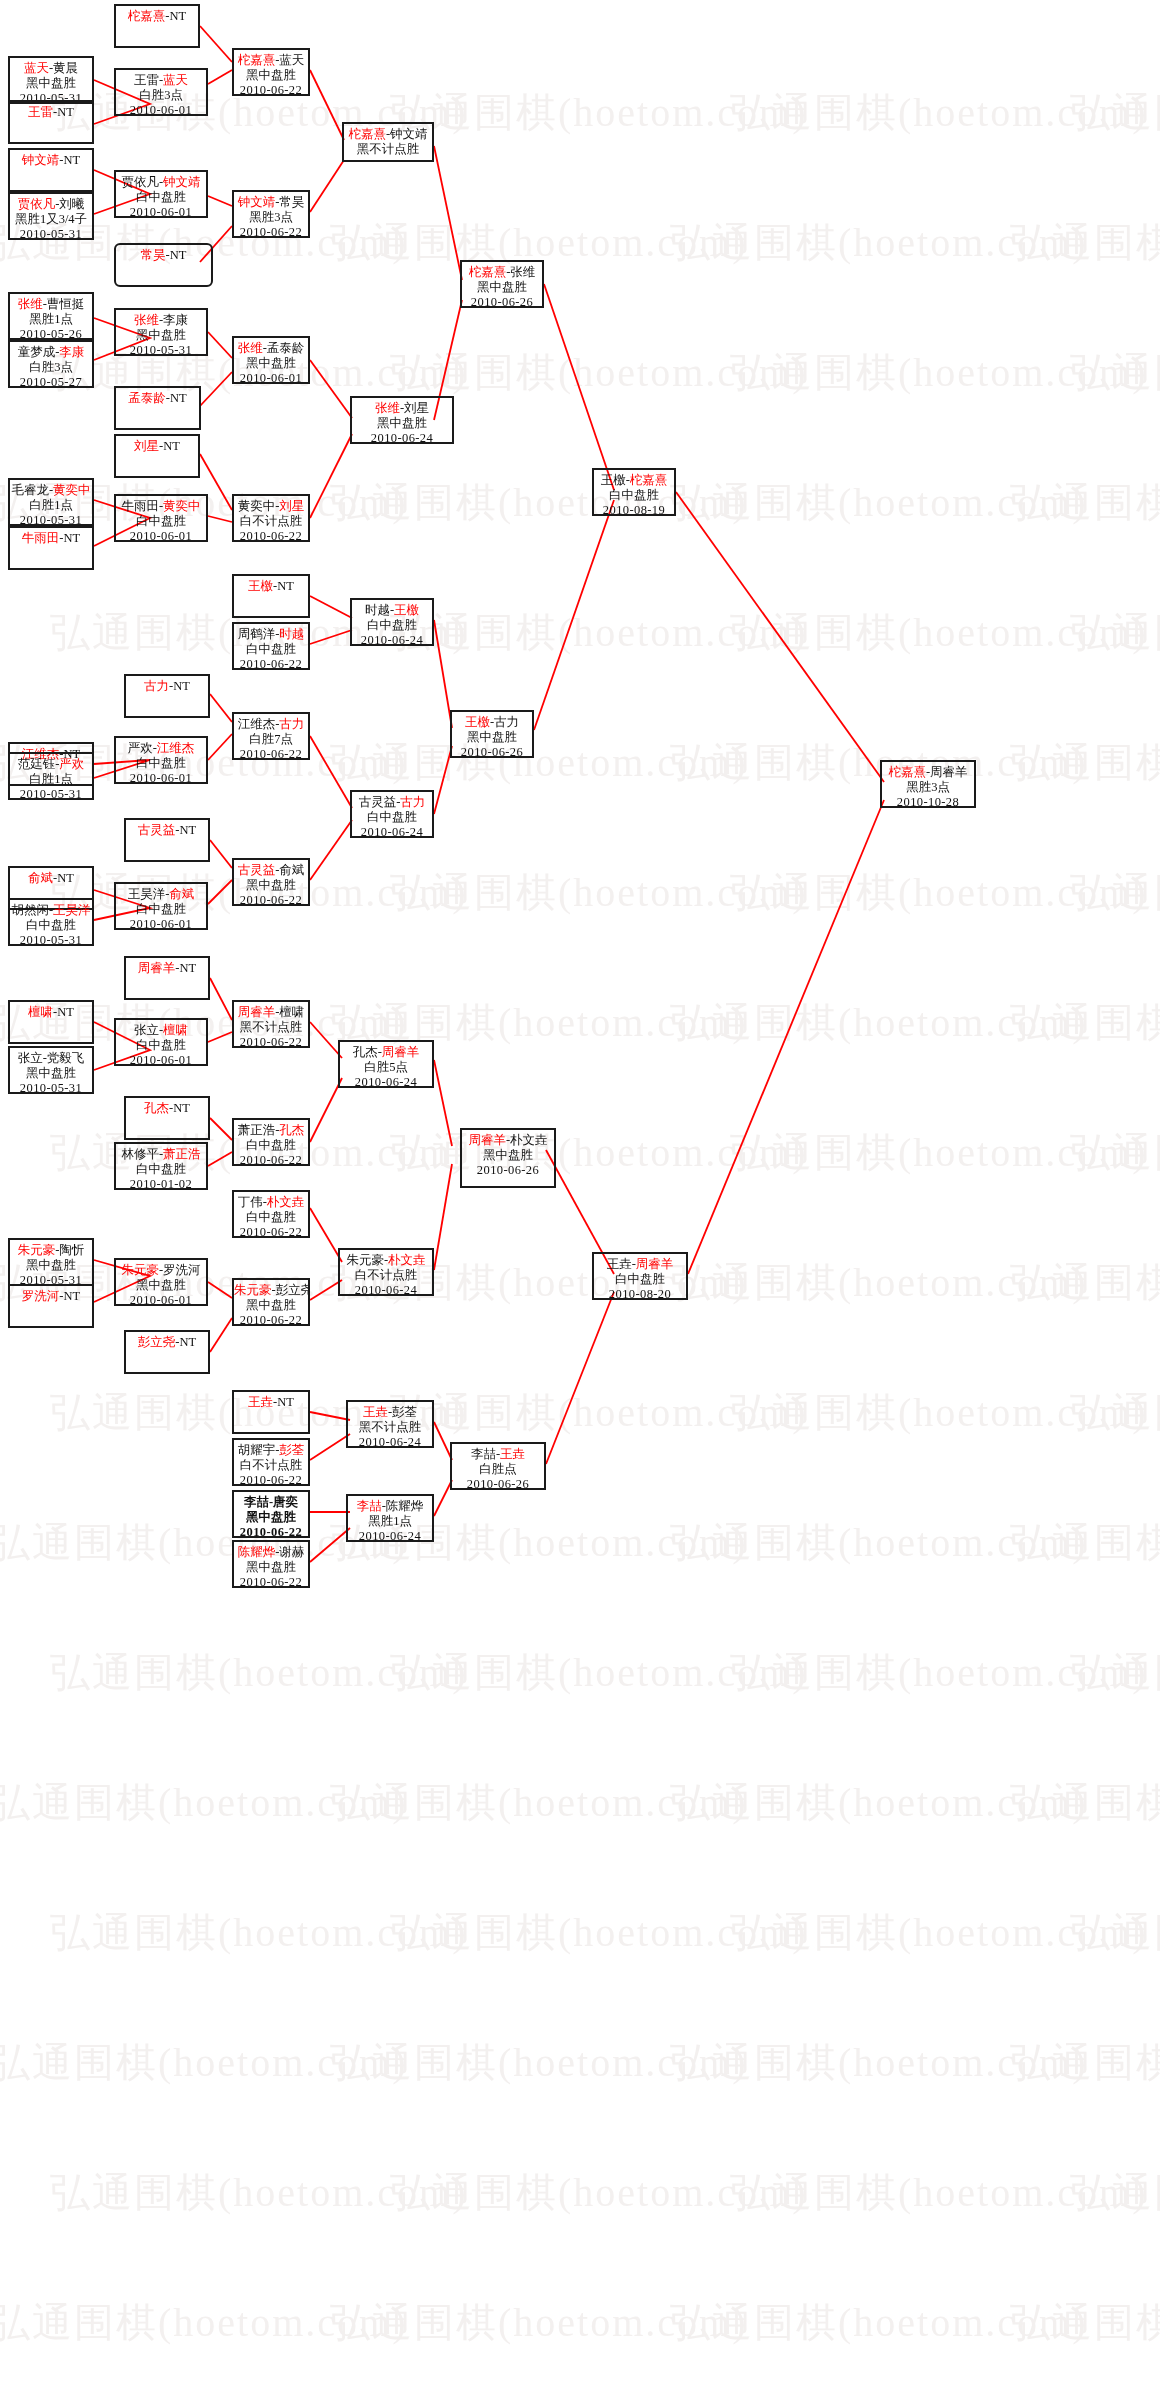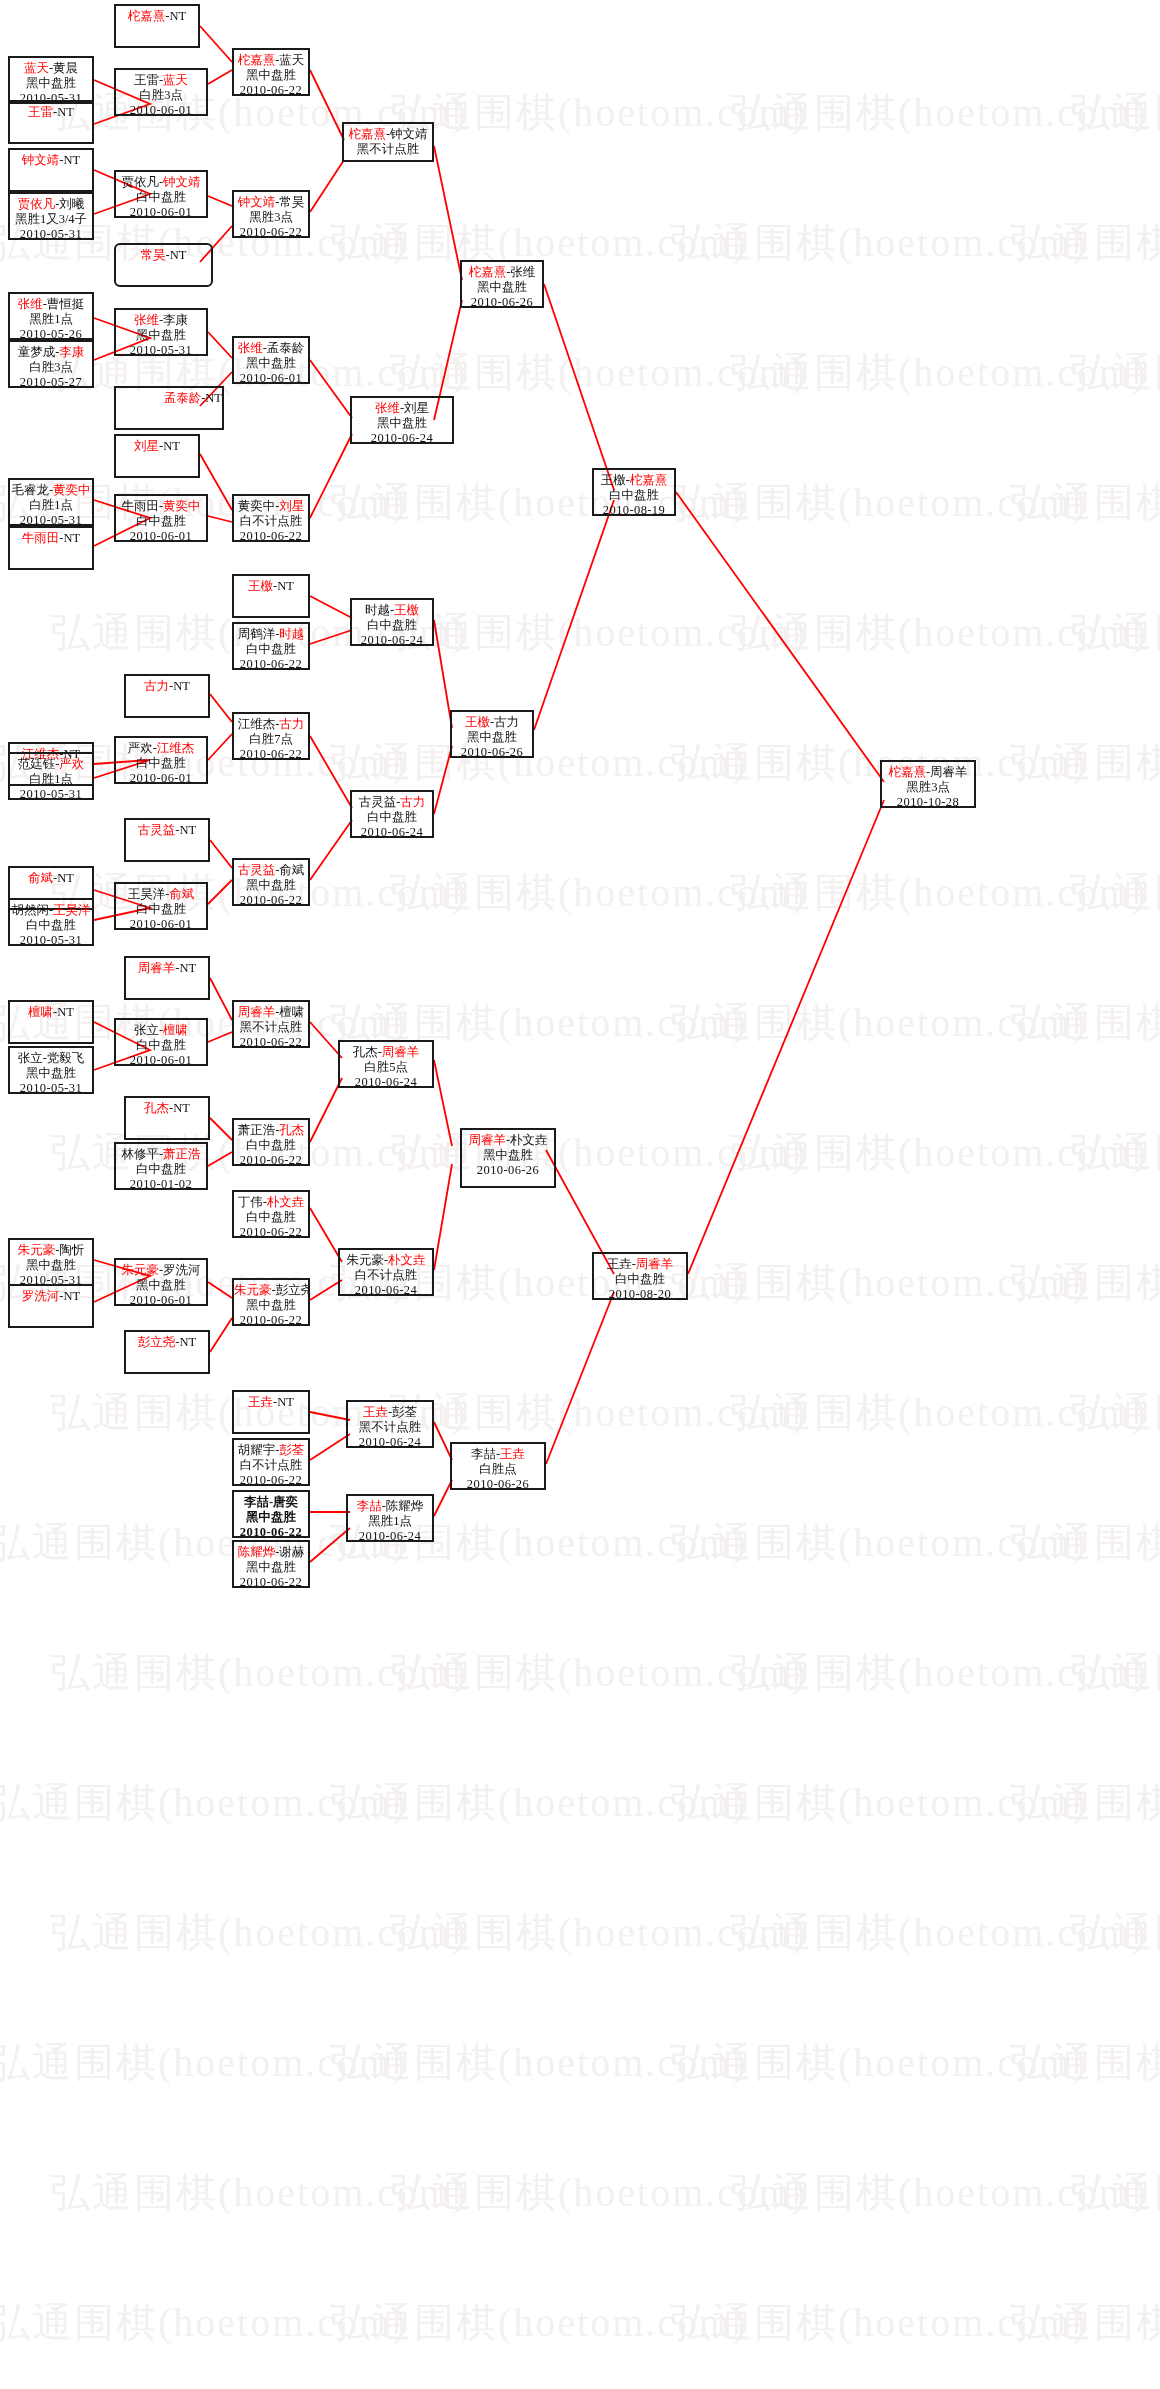--- a/index.html
+++ b/index.html
@@ -252,21 +252,21 @@
       <div class="node" style="left: 8px; top: 340px; width: 86px; height: 48px; border-color: rgb(26, 26, 26);">
         <span class="ln players"><span class="blk">童梦成</span><span class="blk">-</span><span class="red">李康</span></span>
         <span class="ln result">白胜3点</span>
         <span class="ln date">2010-05-27</span>
       </div>
       <div class="node" style="left: 114px; top: 308px; width: 94px; height: 48px; border-color: rgb(26, 26, 26);">
         <span class="ln players"><span class="red">张维</span><span class="blk">-李康</span></span>
         <span class="ln result">黑中盘胜</span>
         <span class="ln date">2010-05-31</span>
       </div>
-      <div class="node" style="left: 114px; top: 386px; width: 110px; height: 44px; border-color: rgb(26, 26, 26); text-align: right;">
+      <div class="node" style="left: 114px; top: 386px; width: 87px; height: 44px; border-color: rgb(26, 26, 26);">
         <span class="ln players"><span class="red">孟泰龄</span><span class="blk">-NT</span></span>
       </div>
       <div class="node" style="left: 232px; top: 336px; width: 78px; height: 48px; border-color: rgb(26, 26, 26);">
         <span class="ln players"><span class="red">张维</span><span class="blk">-孟泰龄</span></span>
         <span class="ln result">黑中盘胜</span>
         <span class="ln date">2010-06-01</span>
       </div>
       <div class="node" style="left: 114px; top: 434px; width: 86px; height: 44px; border-color: rgb(26, 26, 26);">
         <span class="ln players"><span class="red">刘星</span><span class="blk">-NT</span></span>
       </div>

